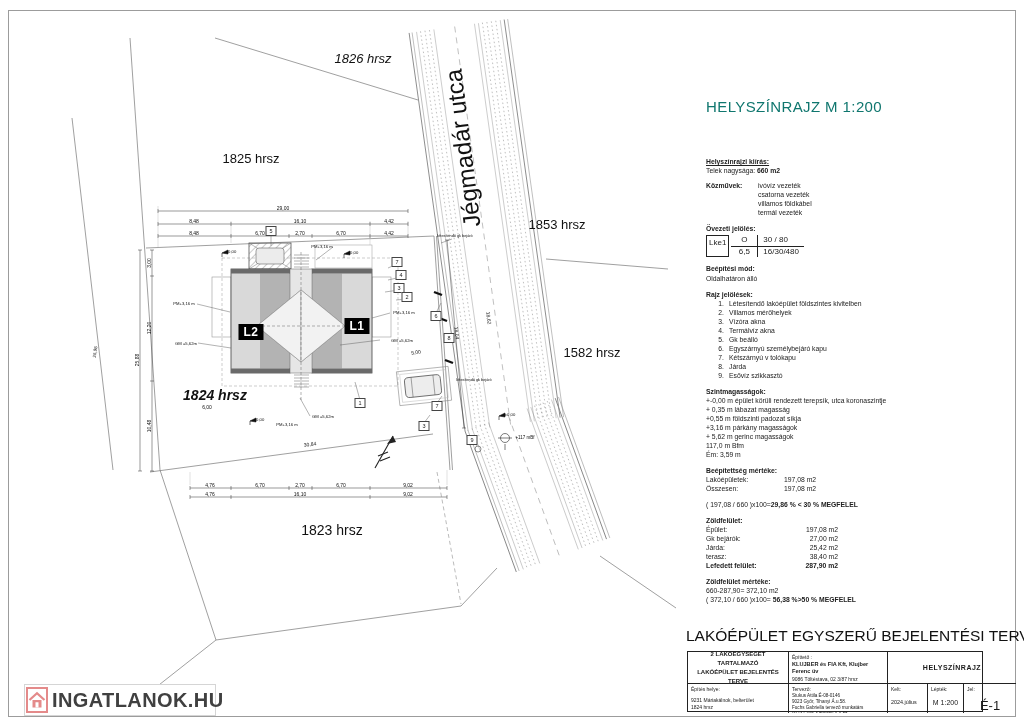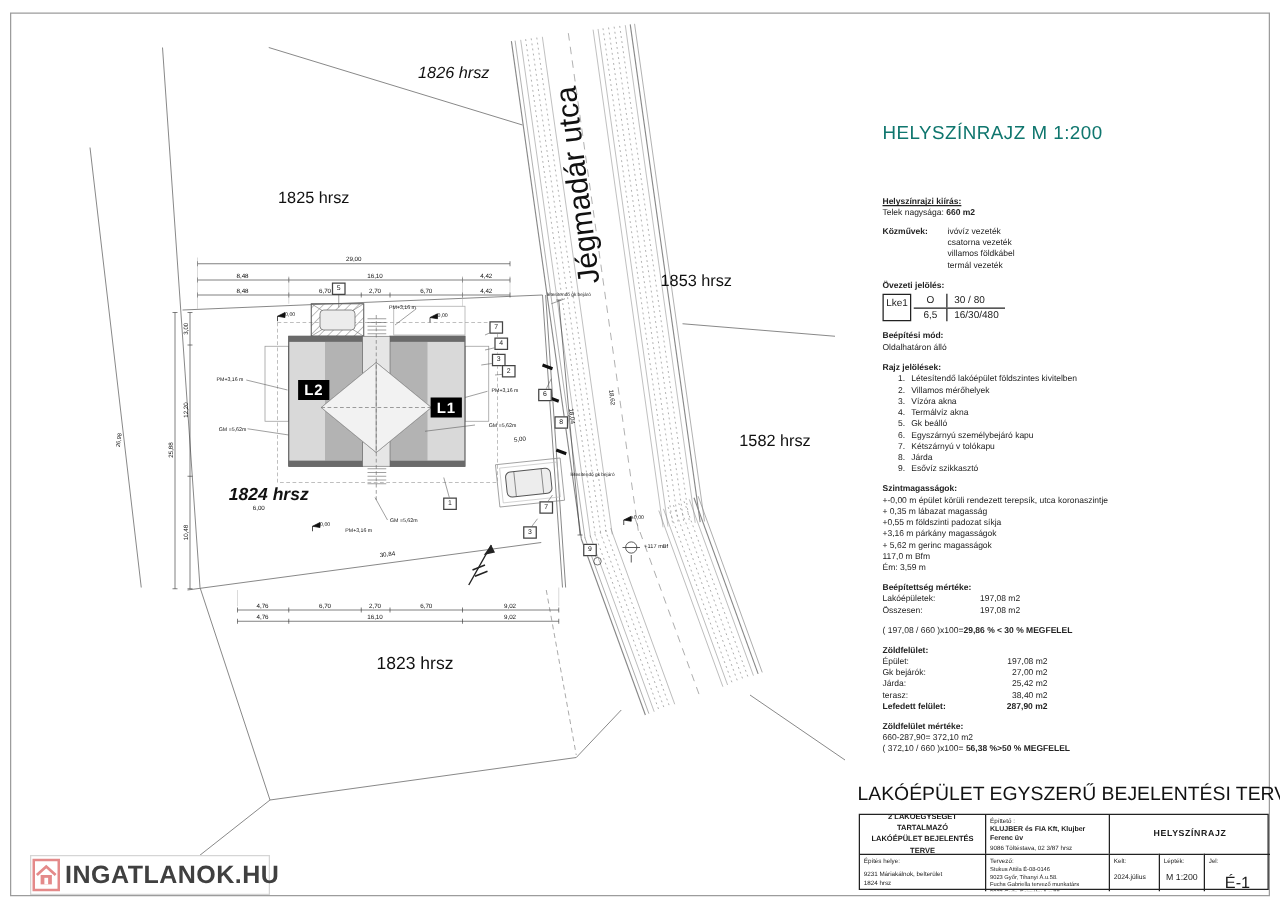--- a/index.html
+++ b/index.html
@@ -28,21 +28,21 @@
   .pr.b{font-weight:700}
   .ovz{display:flex;margin-top:2px}
   .zone-box{border:1px solid #222;font-size:8px;padding:1.5px 2px;font-weight:400}
   .frac{display:inline-block;margin-left:2px;font-size:8px}
   .fr{display:flex}
   .fr .c1{width:22px;text-align:center;border-right:1px solid #222;padding:0 2px}
   .fr .c2{padding:0 5px}
   .fr.bot{border-top:1px solid #222}
   
   .tb-title{position:absolute;left:686px;top:627px;font-size:15.5px;white-space:nowrap;color:#111}
-  .tb-table{position:absolute;left:687px;top:651px;width:328px;height:61px;border:1px solid #222;box-sizing:border-box}
+  .tb-table{position:absolute;left:687px;top:651px;width:296px;height:61px;border:1px solid #222;box-sizing:border-box}
   .c{position:absolute;box-sizing:border-box;border-left:1px solid #222;border-top:1px solid #222;
      font-size:5px;padding:2px 3px;overflow:hidden;line-height:1.35}
   .c.first{border-left:none}.c.toprow{border-top:none}
   .cl{font-size:5px;color:#222}
   .proj{display:flex;align-items:center;justify-content:center;text-align:center;font-size:6px;font-weight:700;line-height:1.5}
   .draw{display:flex;align-items:center;justify-content:center;font-size:7px;font-weight:700;letter-spacing:.5px}
   .big{font-size:13px;text-align:center;margin-top:4px}
   .bold6{font-size:5.6px;font-weight:700}
   .leptek{font-size:7px;text-align:center;margin-top:5px}
   .kelt{font-size:5.4px;margin-top:6px}
@@ -188,21 +188,21 @@
     <path d="M447,240 L464,428 M445,240h4 M462,428h4"></path>
     <path d="M158,206V247 M231,221V243 M370,221V245 M408,221V237" stroke="#aaa" stroke-width="0.35"></path>
     <path d="M190,485V472 M447,485V470" stroke="#aaa" stroke-width="0.35"></path>
   </g>
 </svg>
 
 <div id="plan-labels">
     <div class="lbl" style="left: 363px; top: 58px; font-size: 13px; transform: translate(-50%, -50%) rotate(0deg); font-style: italic;">1826 hrsz</div>
     <div class="lbl" style="left: 251px; top: 158px; font-size: 13px; transform: translate(-50%, -50%) rotate(0deg);">1825 hrsz</div>
     <div class="lbl" style="left: 557px; top: 224px; font-size: 13px; transform: translate(-50%, -50%) rotate(0deg);">1853 hrsz</div>
-    <div class="lbl" style="left: 620px; top: 352px; font-size: 13px; transform: translate(-50%, -50%) rotate(0deg);">1582 hrsz</div>
+    <div class="lbl" style="left: 592px; top: 352px; font-size: 13px; transform: translate(-50%, -50%) rotate(0deg);">1582 hrsz</div>
     <div class="lbl" style="left: 215px; top: 395px; font-size: 14px; transform: translate(-50%, -50%) rotate(0deg); font-weight: 700; font-style: italic;">1824 hrsz</div>
     <div class="lbl" style="left: 332px; top: 530px; font-size: 14px; transform: translate(-50%, -50%) rotate(0deg);">1823 hrsz</div>
     <div class="lbl" style="left: 463px; top: 148px; font-size: 24px; transform: translate(-50%, -50%) rotate(-97deg);">Jégmadár utca</div>
     <div class="lbl" style="left: 283px; top: 208px; font-size: 5px; transform: translate(-50%, -50%) rotate(0deg);">29,00</div>
     <div class="lbl" style="left: 194px; top: 221px; font-size: 5px; transform: translate(-50%, -50%) rotate(0deg);">8,48</div>
     <div class="lbl" style="left: 300px; top: 221px; font-size: 5px; transform: translate(-50%, -50%) rotate(0deg);">16,10</div>
     <div class="lbl" style="left: 389px; top: 221px; font-size: 5px; transform: translate(-50%, -50%) rotate(0deg);">4,42</div>
     <div class="lbl" style="left: 194px; top: 233px; font-size: 5px; transform: translate(-50%, -50%) rotate(0deg);">8,48</div>
     <div class="lbl" style="left: 260px; top: 233px; font-size: 5px; transform: translate(-50%, -50%) rotate(0deg);">6,70</div>
     <div class="lbl" style="left: 300px; top: 233px; font-size: 5px; transform: translate(-50%, -50%) rotate(0deg);">2,70</div>
@@ -248,21 +248,21 @@
     <div class="mk" style="left: 399px; top: 288px;">3</div>
     <div class="mk" style="left: 407px; top: 297px;">2</div>
     <div class="mk" style="left: 436px; top: 316px;">6</div>
     <div class="mk" style="left: 449px; top: 338px;">8</div>
     <div class="mk" style="left: 360px; top: 403px;">1</div>
     <div class="mk" style="left: 437px; top: 406px;">7</div>
     <div class="mk" style="left: 424px; top: 426px;">3</div>
     <div class="mk" style="left: 472px; top: 440px;">9</div>
   </div>
 <div id="plan-units">
-    <div class="unit" style="left: 251px; top: 312px;">L2</div>
+    <div class="unit" style="left: 251px; top: 332px;">L2</div>
     <div class="unit" style="left: 357px; top: 326px;">L1</div>
   </div>
 
 <div class="panel-title">HELYSZÍNRAJZ M 1:200</div>
 
 <div class="panel-body">
   <div class="h u">Helyszínrajzi kiírás:</div>
   <div>
     <span>Telek nagysága:</span>
     <b>660 m2</b>

